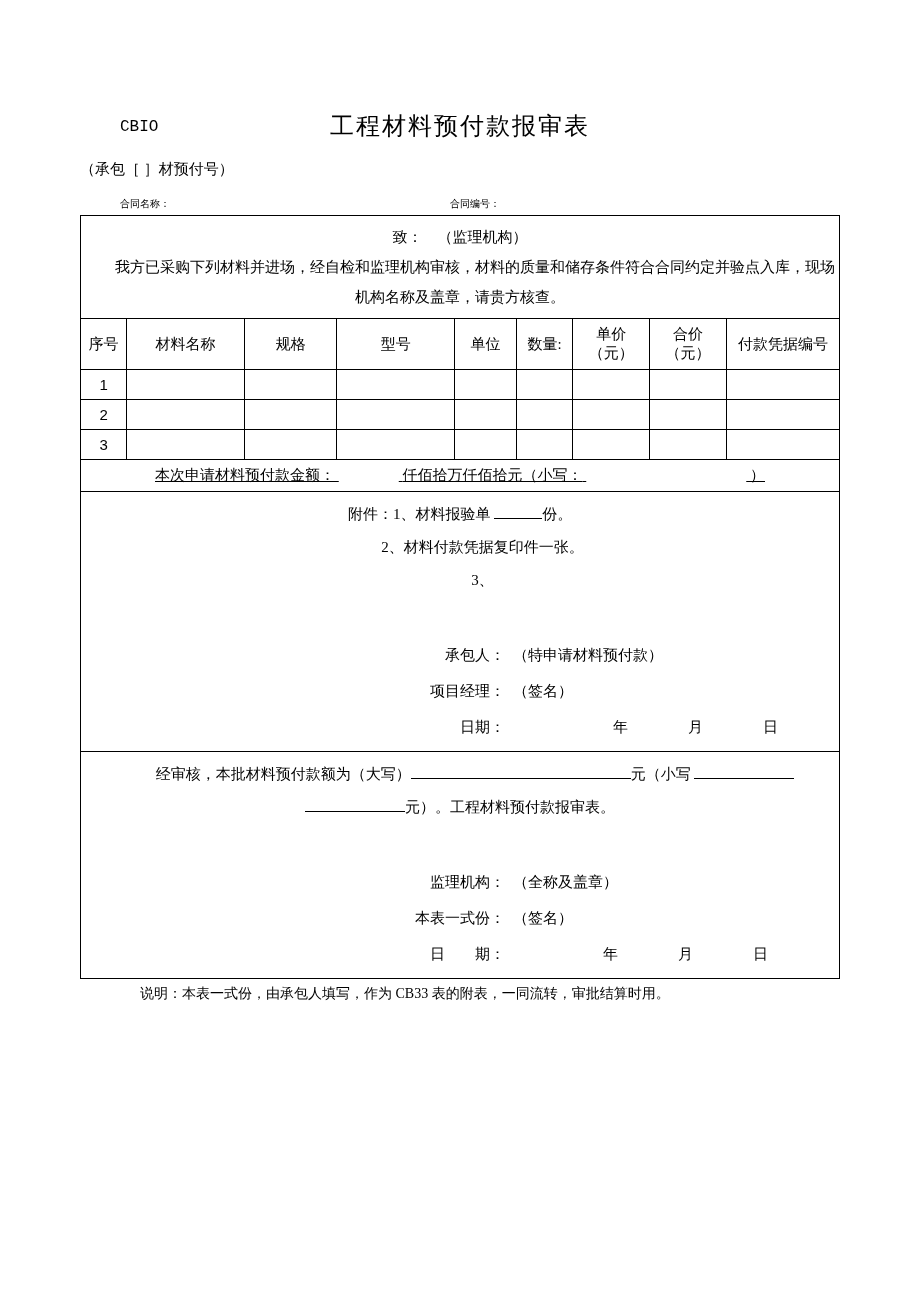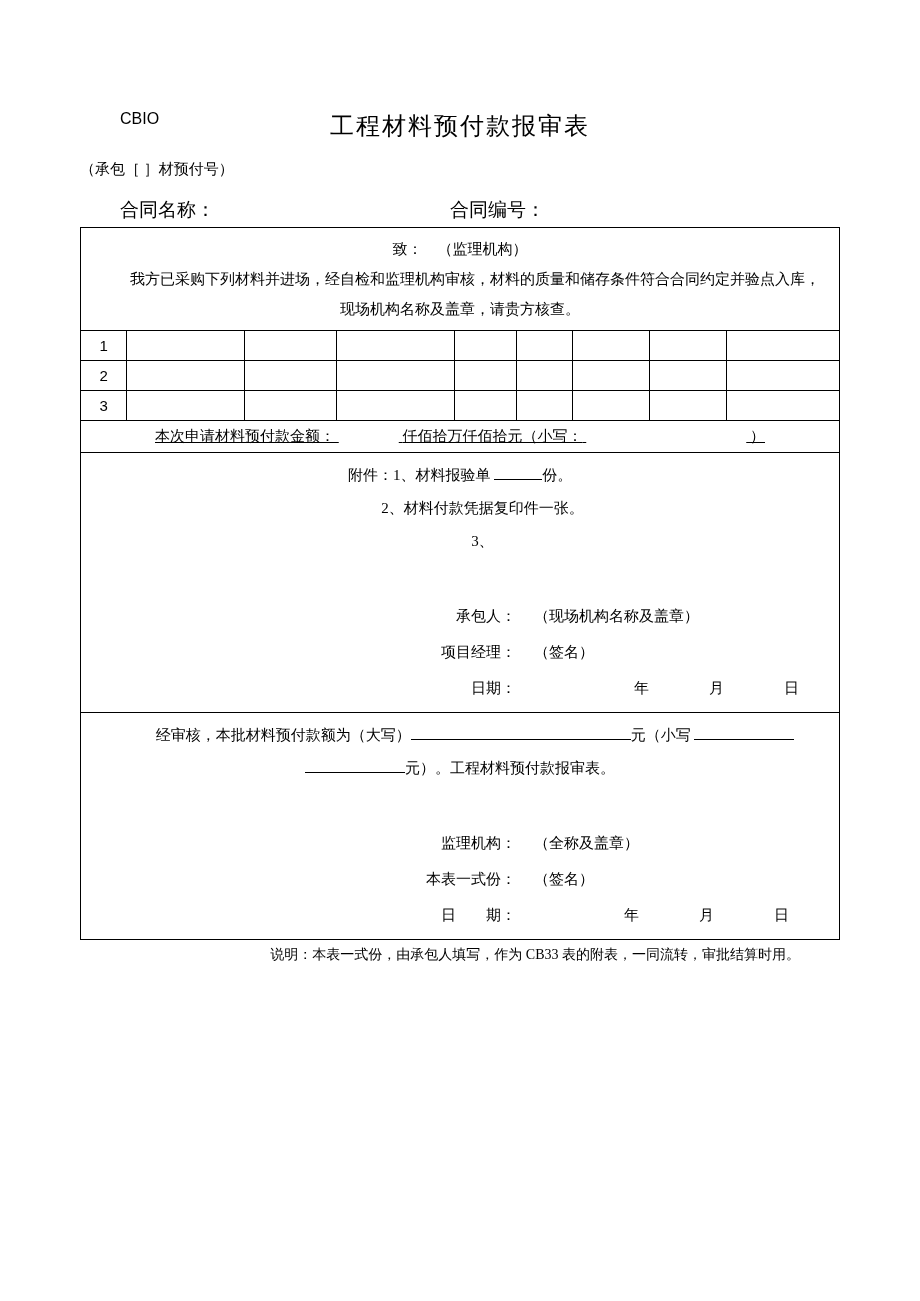--- a/index.html
+++ b/index.html
@@ -17,56 +17,56 @@
       padding: 110px 80px 60px 80px;
       position: relative;
     }
     .header-row {
       position: relative;
       margin-bottom: 12px;
     }
     .doc-code {
       position: absolute;
       left: 40px;
-      top: 0;
-      font-family: Liberation Sans, sans-serif;
+      top: 8px;
+      font-family: Liberation Mono, monospace;
       font-size: 16px;
     }
     .title {
       text-align: center;
       font-size: 24px;
       font-weight: normal;
       letter-spacing: 2px;
     }
     .subtitle {
       text-align: left;
       font-size: 15px;
       margin-top: 18px;
       margin-bottom: 18px;
     }
     .contract-line {
       display: flex;
       margin-left: 40px;
       margin-bottom: 4px;
-      font-size: 19px;
+      font-size: 10px;
     }
     .contract-name {
       width: 330px;
     }
     .contract-no {
       flex: 1;
     }
     table.main {
       width: 100%;
       border-collapse: collapse;
       table-layout: fixed;
     }
     table.main td, table.main th {
       border: 1px solid #000;
-      padding: 6px 15px;
+      padding: 6px 4px;
       vertical-align: middle;
       text-align: center;
       font-weight: normal;
       font-size: 15px;
     }
     td.intro {
       text-align: left;
       padding: 10px 8px 10px 8px;
       line-height: 2.0;
       text-indent: 0;
@@ -87,21 +87,20 @@
       line-height: 2.2;
       vertical-align: top;
     }
     .sig-block {
       margin-top: 40px;
       margin-left: 310px;
       line-height: 2.4;
     }
     .sig-row {
       display: flex;
-      gap: 10px;
     }
     .sig-label {
       text-align: right;
       min-width: 110px;
     }
     .sig-val {
       padding-left: 8px;
     }
     .date-fill {
       display: inline-block;
@@ -122,21 +121,21 @@
       vertical-align: baseline;
     }
     .ul-long {
       min-width: 220px;
     }
     .ul-med {
       min-width: 100px;
     }
     .footer-note {
       margin-top: 6px;
-      text-align: right;
+      text-align: left;
       font-size: 14px;
       padding-left: 60px;
       padding-right: 40px;
     }
     .row-num { font-family: "Arial", sans-serif; }
   </style>
 </head>
 <body>
 
 <div class="page">
@@ -167,20 +166,31 @@
     </colgroup>
 
     <tbody>
         <tr>
       <td colspan="9" class="intro">
         <span>致：　（监理机构）</span>
         <span class="indent">我方已采购下列材料并进场，经自检和监理机构审核，材料的质量和储存条件符合合同约定并验点入库，现场机构名称及盖章，请贵方核查。</span>
       </td>
     </tr>
 
+    <tr>
+      <th>序号</th>
+      <th>材料名称</th>
+      <th>规格</th>
+      <th>型号</th>
+      <th>单位</th>
+      <th>数量:</th>
+      <th>单价（元）</th>
+      <th>合价（元）</th>
+      <th>付款凭据编号</th>
+    </tr>
 
     <tr>
       <td class="row-num">1</td>
       <td></td>
       <td></td>
       <td></td>
       <td></td>
       <td></td>
       <td></td>
       <td></td>
@@ -223,21 +233,21 @@
       <td colspan="9" class="attach-row">
         <div>
           <span>附件：</span><span>1、材料报验单 </span><span class="underline"></span><span>份。</span>
         </div>
         <div style="padding-left:3em">2、材料付款凭据复印件一张。</div>
         <div style="padding-left:3em">3、</div>
 
         <div class="sig-block">
           <div class="sig-row">
             <span class="sig-label">承包人：</span>
-            <span class="sig-val">（现场机构名称及盖章）</span>
+            <span class="sig-val">（特申请材料预付款）</span>
           </div>
           <div class="sig-row">
             <span class="sig-label">项目经理：</span>
             <span class="sig-val">（签名）</span>
           </div>
           <div class="sig-row">
             <span class="sig-label">日期：</span>
             <span class="sig-val">
               <span class="date-fill" style="width:100px"></span><span>年</span><span class="date-fill"></span><span>月</span><span class="date-fill"></span><span>日</span>
             </span>

